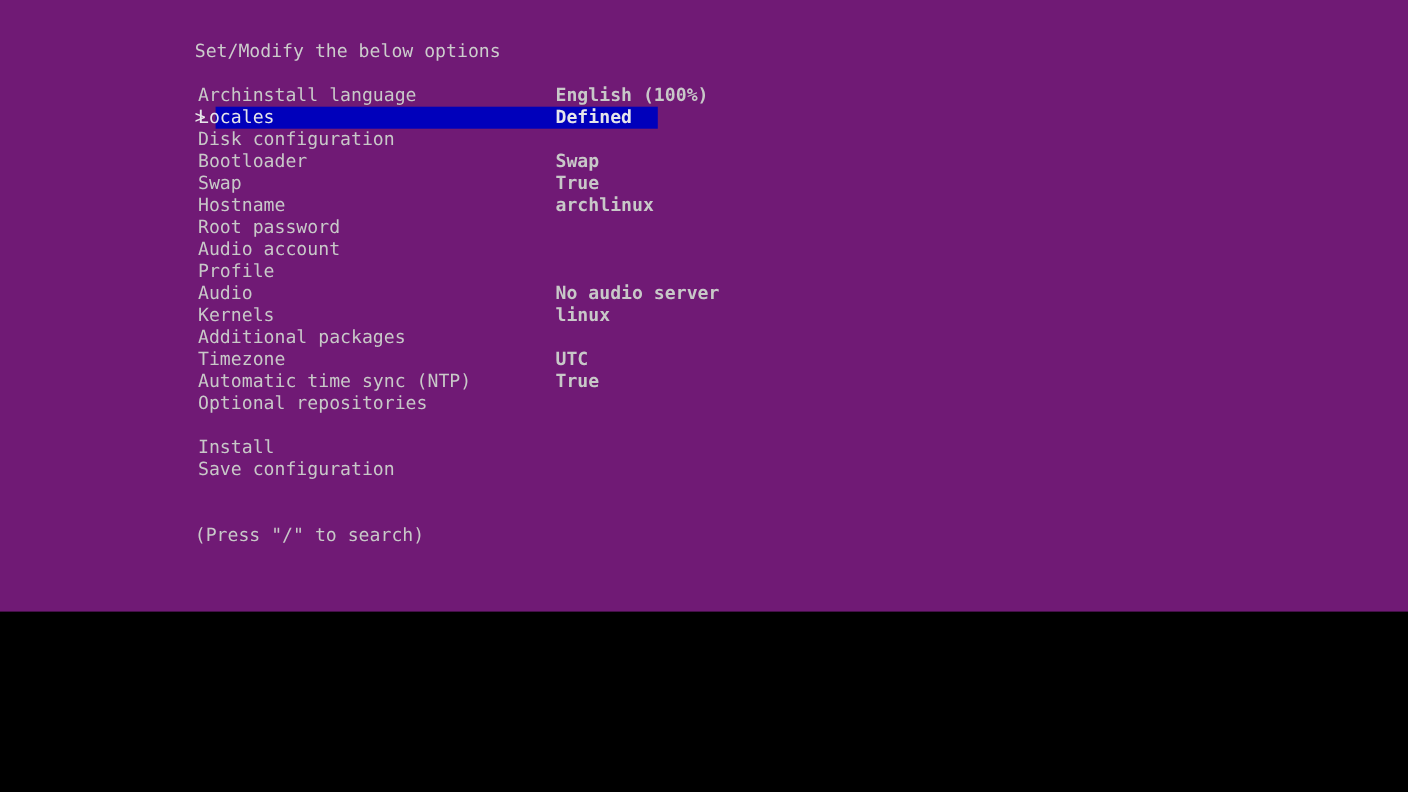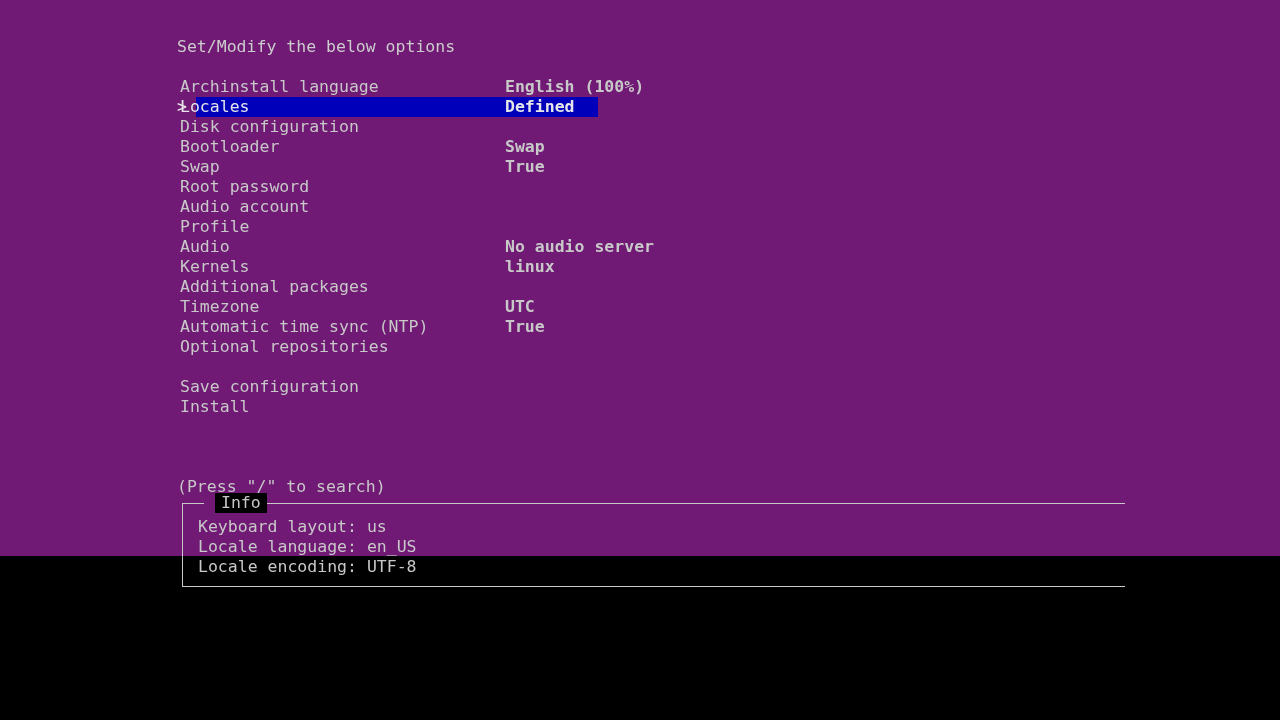--- a/index.html
+++ b/index.html
@@ -160,42 +160,31 @@
 <div id="screen">
 
   <div class="title">Set/Modify the below options</div>
 
   <div class="menu">
       <div class="row"><div class="label">Archinstall language</div><div class="value">English (100%)</div></div>
       <div class="row selected"><div class="hl" style="width: 402.26px;"></div><div class="cursor">&gt;</div><div class="label">Locales</div><div class="value">Defined</div></div>
       <div class="row"><div class="label">Disk configuration</div></div>
       <div class="row"><div class="label">Bootloader</div><div class="value">Swap</div></div>
       <div class="row"><div class="label">Swap</div><div class="value">True</div></div>
+      <div class="row"><div class="label">Hostname</div><div class="value">archlinux</div></div>
       <div class="row"><div class="label">Root password</div></div>
       <div class="row"><div class="label">Audio account</div></div>
       <div class="row"><div class="label">Profile</div></div>
       <div class="row"><div class="label">Audio</div><div class="value">No audio server</div></div>
       <div class="row"><div class="label">Kernels</div><div class="value">linux</div></div>
       <div class="row"><div class="label">Additional packages</div></div>
       <div class="row"><div class="label">Timezone</div><div class="value">UTC</div></div>
       <div class="row"><div class="label">Automatic time sync (NTP)</div><div class="value">True</div></div>
       <div class="row"><div class="label">Optional repositories</div></div>
       <div class="row spacer"></div>
+      <div class="row"><div class="label">Install</div></div>
       <div class="row"><div class="label">Save configuration</div></div>
-      <div class="row"><div class="label">Install</div></div>
     </div>
 
   <div class="search-hint">(Press "/" to search)</div>
 
-  <div class="infobox">
-    <div class="edge-top-left"></div>
-    <div class="edge-top-right"></div>
-    <div class="edge-left"></div>
-    <div class="edge-bottom"></div>
-    <div class="box-title">Info</div>
-    <div class="lines">
-        <div class="iline">Keyboard layout: us</div>
-        <div class="iline">Locale language: en_US</div>
-        <div class="iline">Locale encoding: UTF-8</div>
-      </div>
-  </div>
 
 </div>
 
 </body></html>

